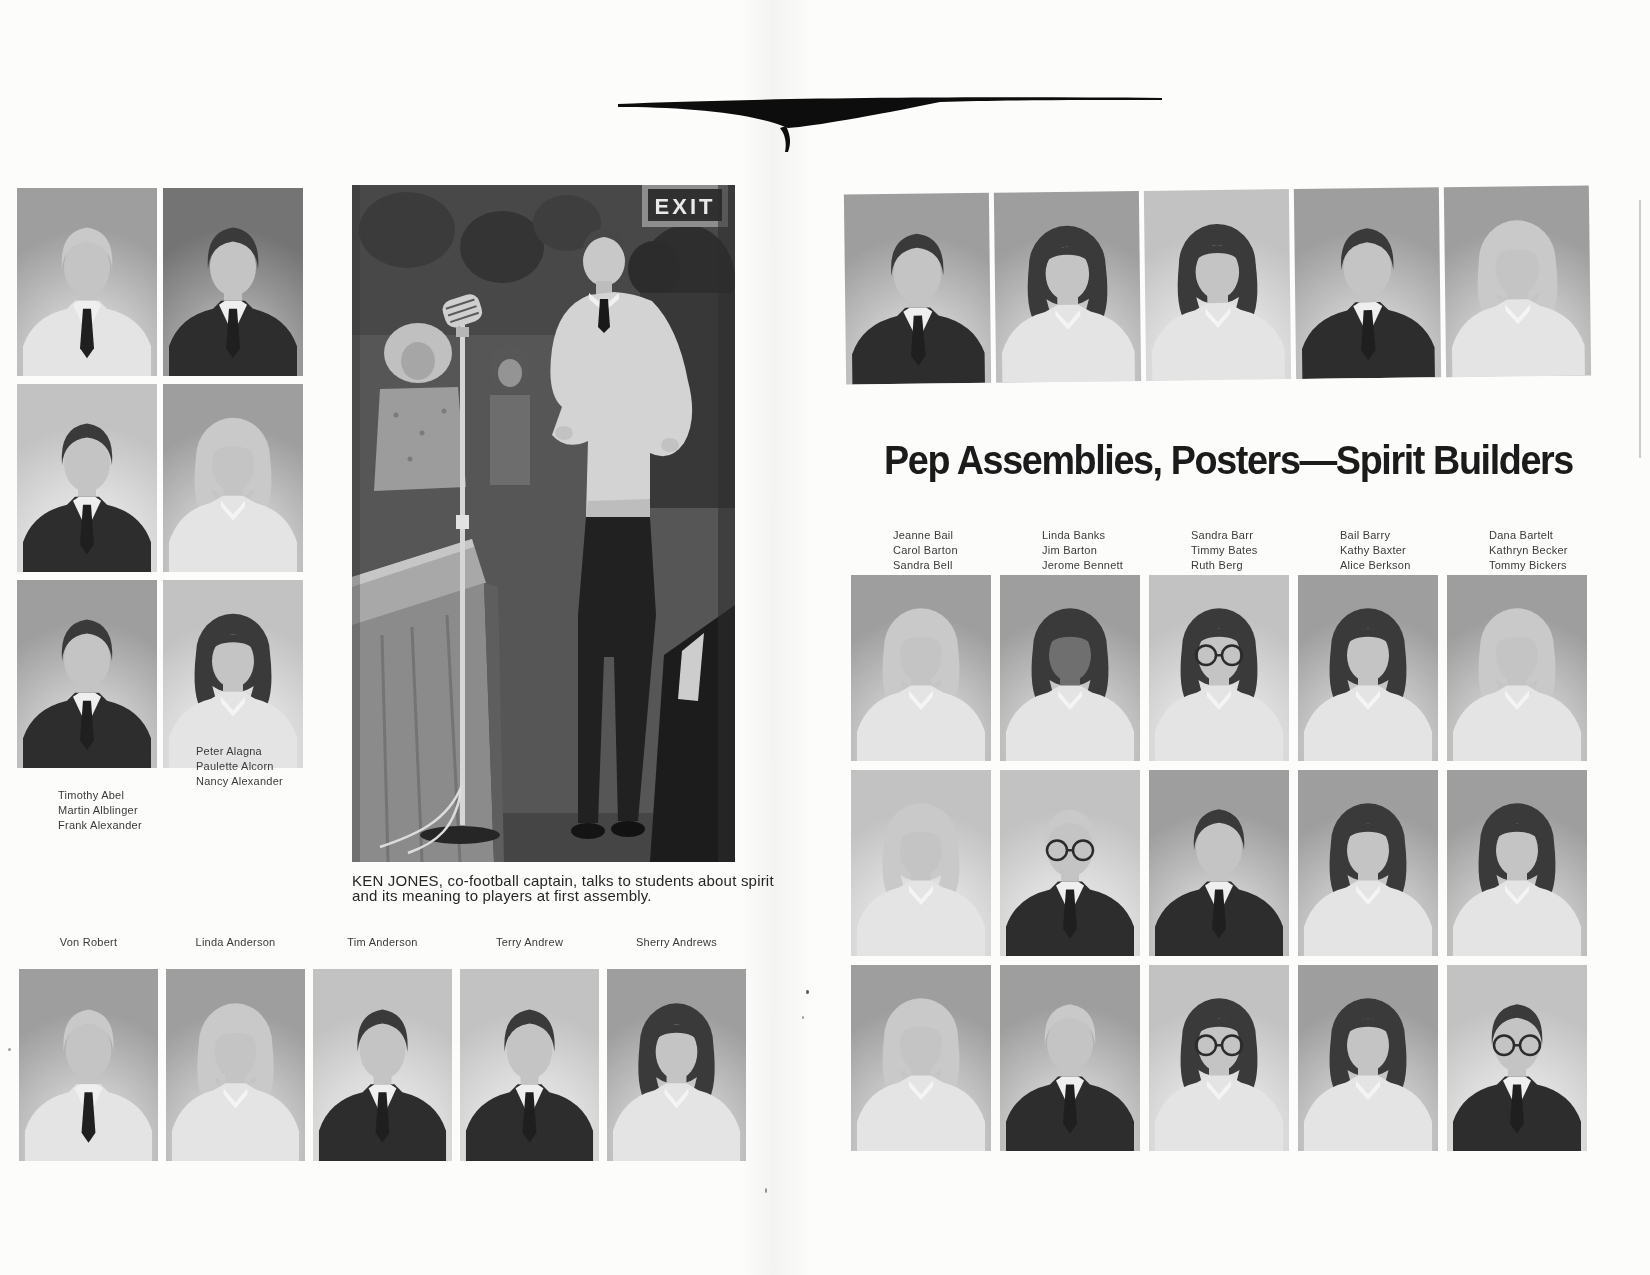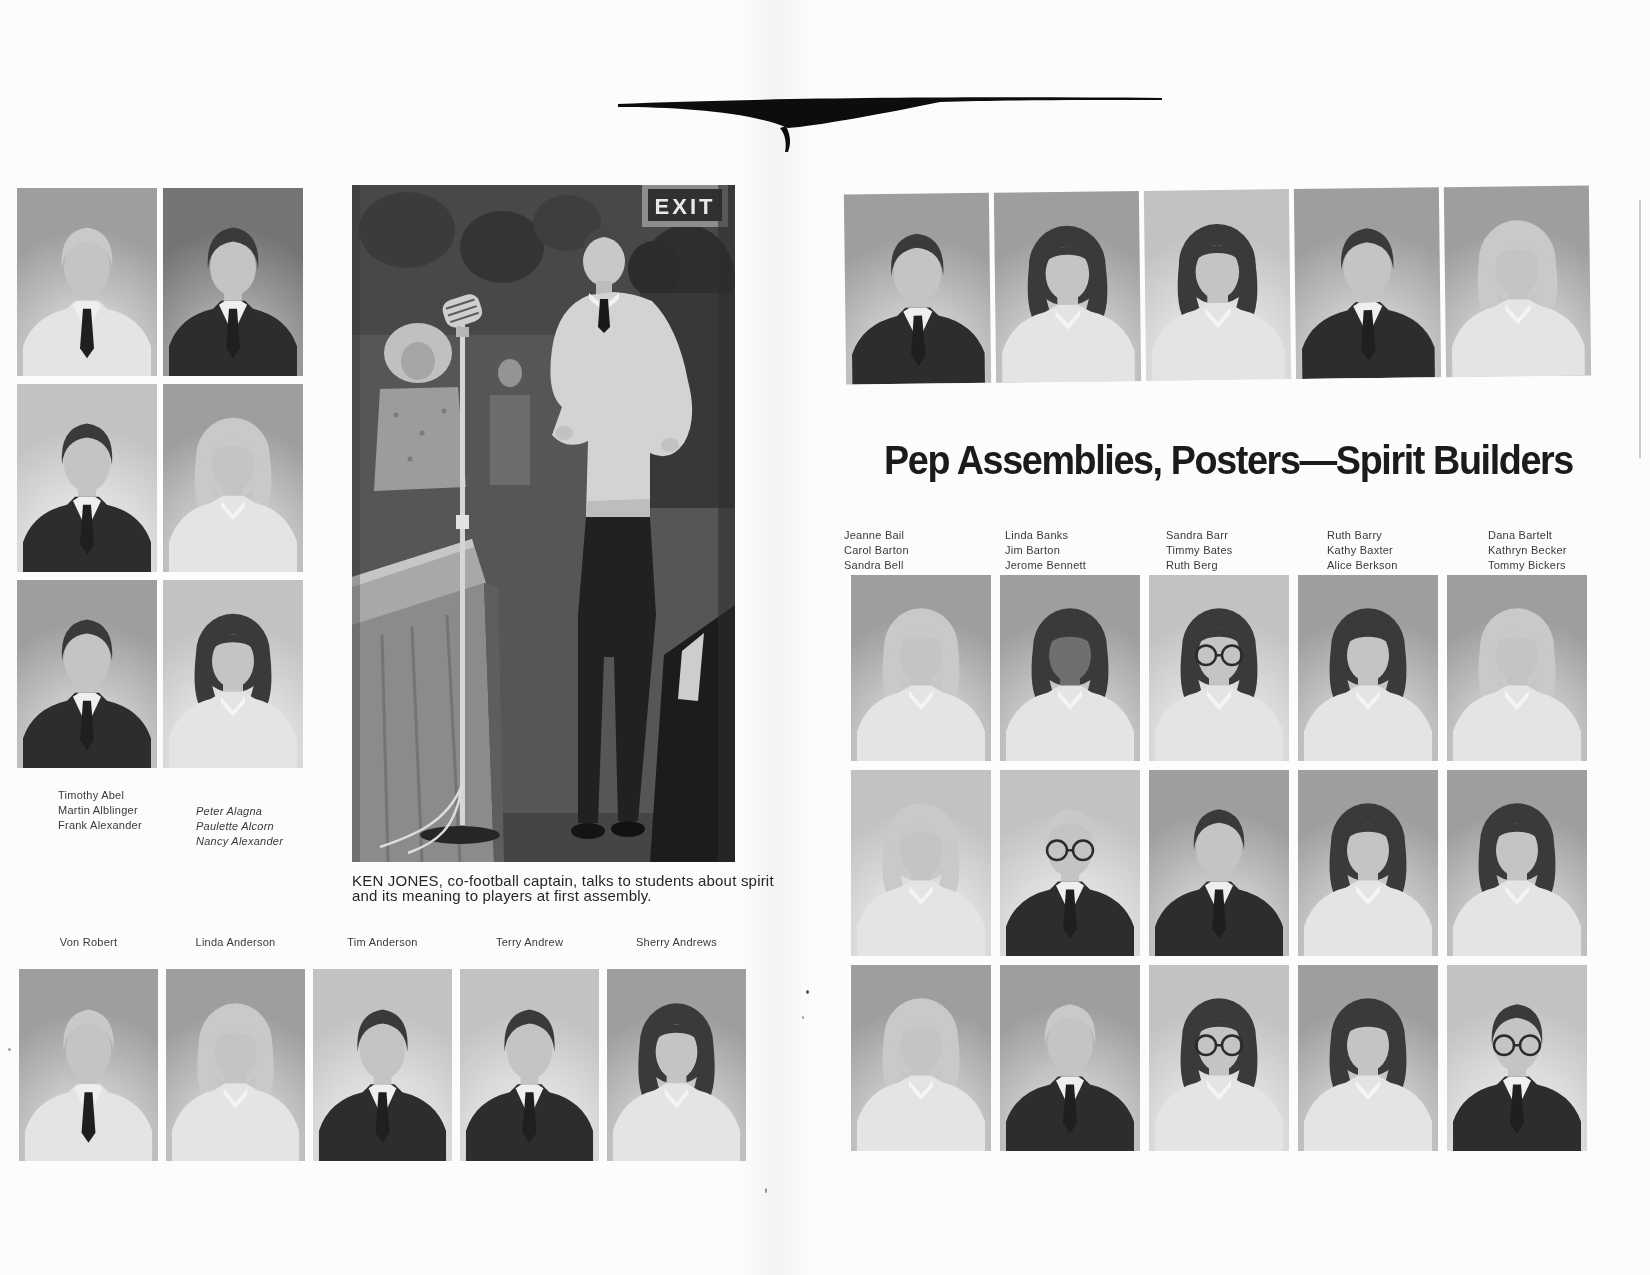--- a/index.html
+++ b/index.html
@@ -14,33 +14,33 @@
   .caption{font-size:15px;line-height:14.5px;color:#262626;letter-spacing:.2px;}
   
   .ph{position:relative;overflow:hidden;flex:0 0 auto;}
   .ph svg{position:absolute;left:0;top:0;width:100%;height:100%;display:block;}
   .bg-l{background:radial-gradient(ellipse 85% 70% at 50% 92%, #f1f1f1 0%, #dcdcdc 52%, #c2c2c2 100%);}
   .bg-m{background:radial-gradient(ellipse 85% 70% at 50% 92%, #ededed 0%, #c3c3c3 52%, #9e9e9e 100%);}
   .bg-d{background:radial-gradient(ellipse 85% 70% at 50% 92%, #d9d9d9 0%, #9c9c9c 52%, #747474 100%);}
   
   #lt-grid{left:17px;top:188px;display:grid;grid-template-columns:140px 140px;grid-auto-rows:188px;gap:8px 6px;}
   #ltn1{left:58px;top:788px;}
-  #ltn2{left:196px;top:804px;font-style:italic;}
+  #ltn2{left:196px;top:744px;}
   #feature{left:352px;top:185px;width:383px;height:677px;background:#22c55e;}
   #caption{left:352px;top:874px;width:432px;}
   #bl-names{left:19px;top:936px;display:flex;gap:8px;}
   #bl-names .namecell{width:139px;}
   #bl-photos{left:19px;top:969px;display:flex;gap:8px;}
   #bl-photos .ph{width:139px;height:192px;}
   #rt-photos{left:845px;top:190px;display:flex;gap:5px;transform:rotate(-0.7deg);}
   #rt-photos .ph{width:145px;height:190px;}
   #rt-names{left:845px;top:391px;display:flex;gap:5px;}
   #rt-names .namecell{width:145px;}
   #headline{left:884px;top:437px;}
-  #cols{left:802px;top:528px;display:flex;gap:12px;}
+  #cols{left:851px;top:528px;display:flex;}
   .name-col{width:149px;padding-left:42px;box-sizing:border-box;}
   #rp-grid{left:851px;top:575px;display:grid;grid-template-columns:repeat(5,140px);grid-auto-rows:186px;gap:9px;}
   
   #spine{left:610px;top:90px;}
   #rightedge{left:1639px;top:200px;width:2px;height:258px;background:#cccccc;}
   #gutter{left:742px;top:0;width:70px;height:1275px;
           background:linear-gradient(90deg,rgba(0,0,0,0) 0%,rgba(0,0,0,.035) 45%,rgba(0,0,0,0) 100%);}
   .speck{position:absolute;background:#555;border-radius:50%;}
 </style>
 </head>
@@ -336,21 +336,21 @@
         <div>Linda Banks</div>
         <div>Jim Barton</div>
         <div>Jerome Bennett</div>
       </div>
       <div class="name-col nm">
         <div>Sandra Barr</div>
         <div>Timmy Bates</div>
         <div>Ruth Berg</div>
       </div>
       <div class="name-col nm">
-        <div>Ruth Barry</div>
+        <div>Bail Barry</div>
         <div>Kathy Baxter</div>
         <div>Alice Berkson</div>
       </div>
       <div class="name-col nm">
         <div>Dana Bartelt</div>
         <div>Kathryn Becker</div>
         <div>Tommy Bickers</div>
       </div>
     </div>
 

